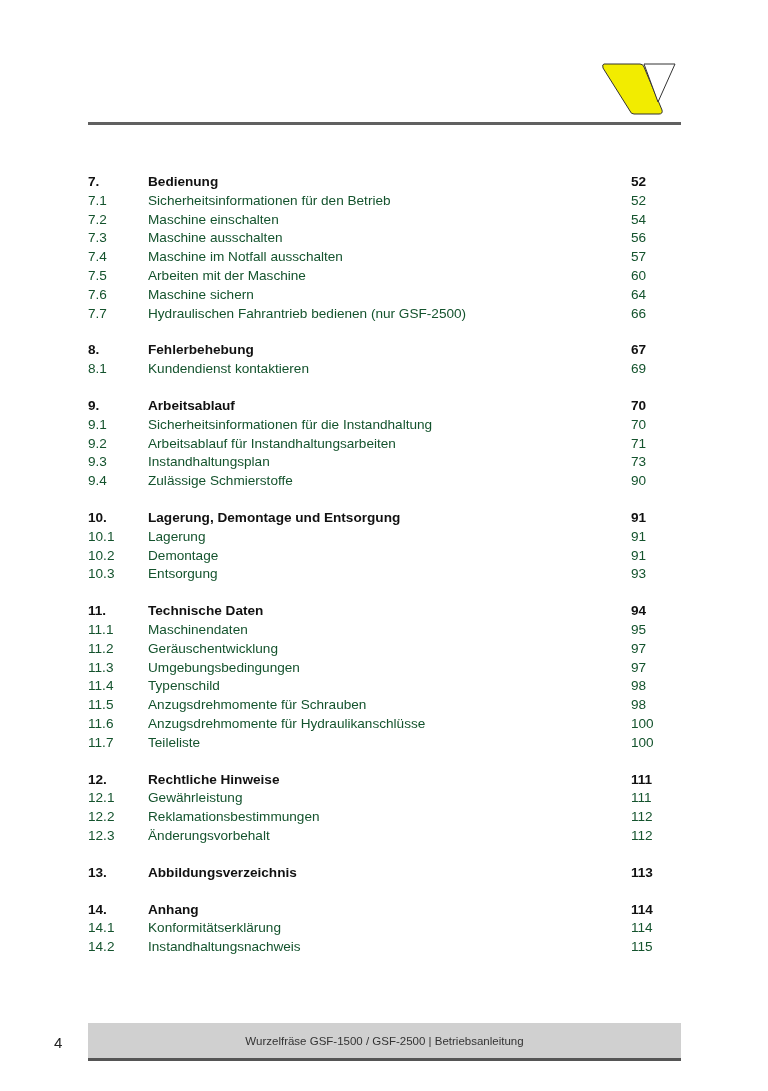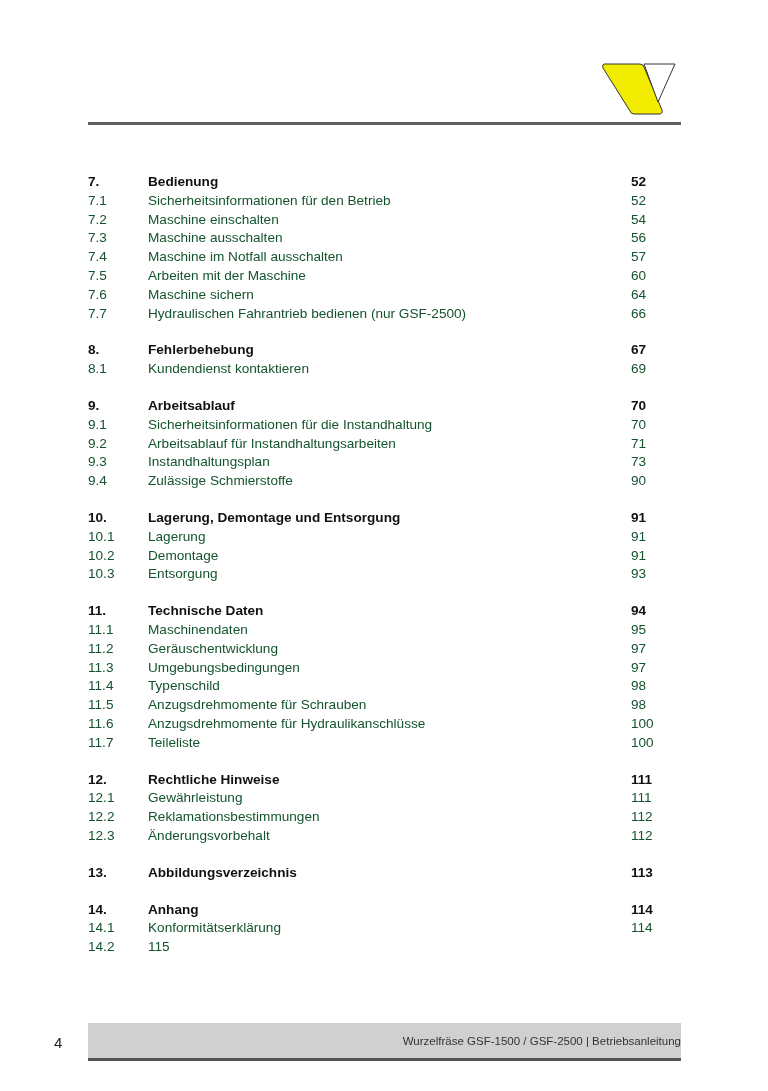--- a/index.html
+++ b/index.html
@@ -86,21 +86,21 @@
       height: 3px;
       background: #555555;
     }
     .footer-text {
       position: absolute;
       left: 88px;
       top: 1023px;
       width: 593px;
       height: 35px;
       line-height: 37px;
-      text-align: right;
+      text-align: center;
       font-size: 11.5px;
       color: #333;
     }
   </style>
 </head>
 <body>
 
 <svg class="logo" viewBox="0 0 80 60">
   <path d="M4 6 L40 6 Q43 6 44 9 L62 52 Q63 56 59 56 L34 56 Q31 56 30 53 L3 10 Q2 6 4 6 Z" fill="#f2ec00" stroke="#333333" stroke-width="1"></path>
   <path d="M44 6 L75 6 L58 44 Z" fill="#ffffff" stroke="#333333" stroke-width="1"></path>
@@ -288,20 +288,21 @@
         <span class="title">Anhang</span>
         <span class="page">114</span>
       </div>
       <div class="toc-row sub">
         <span class="num">14.1</span>
         <span class="title">Konformitätserklärung</span>
         <span class="page">114</span>
       </div>
       <div class="toc-row sub">
         <span class="num">14.2</span>
+        <span class="title">Instandhaltungsnachweis</span>
         <span class="page">115</span>
       </div>
     </div>
   </div>
 
 <div class="footer-pagenum">4</div>
 <div class="footer-bar"></div>
 <div class="footer-bar-rule"></div>
 <div class="footer-text">Wurzelfräse GSF-1500 / GSF-2500  |  Betriebsanleitung</div>
 

